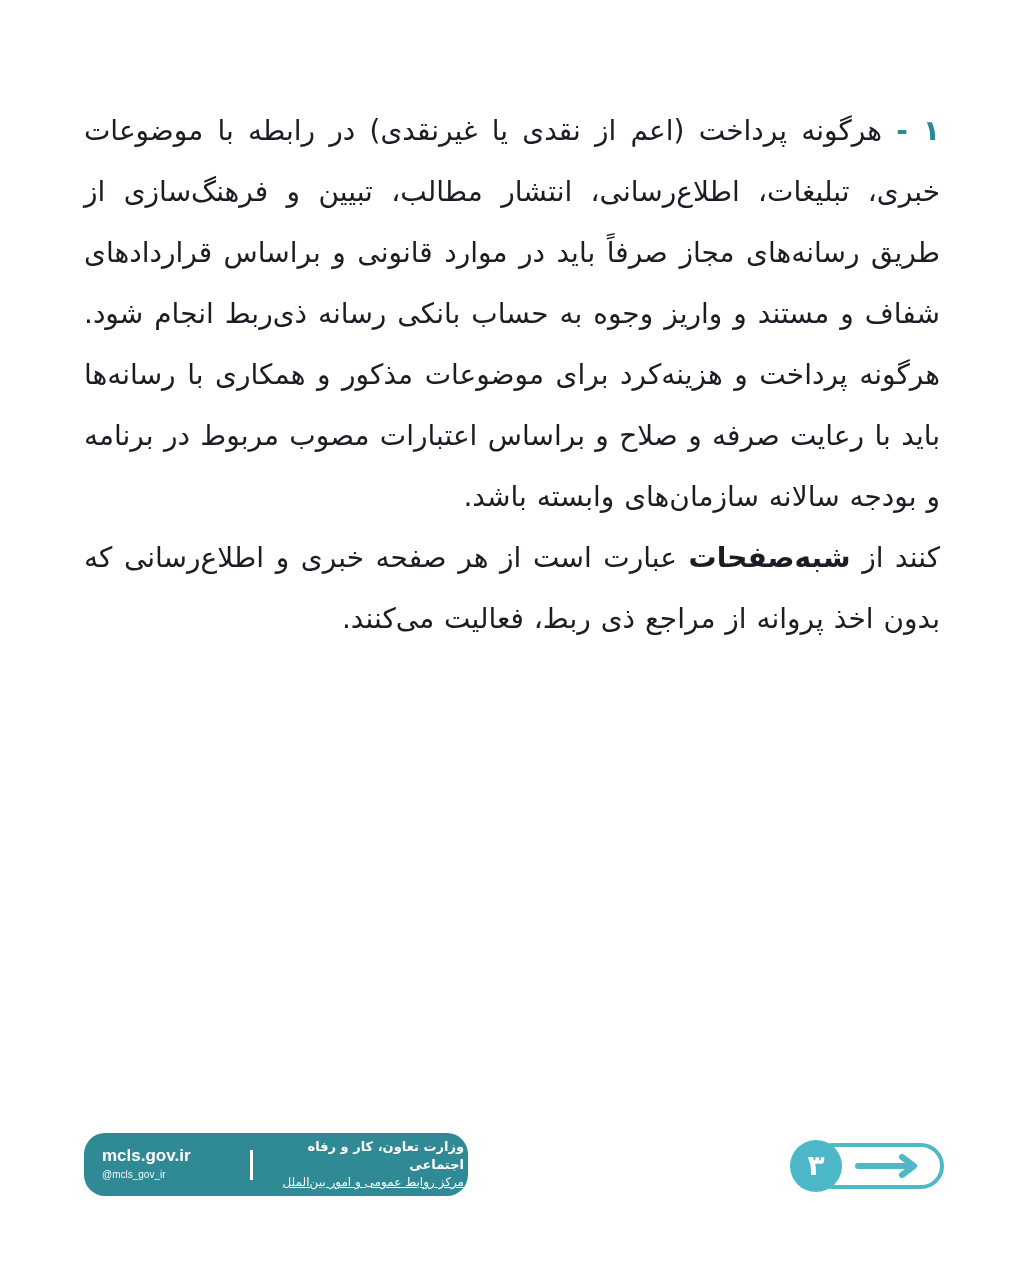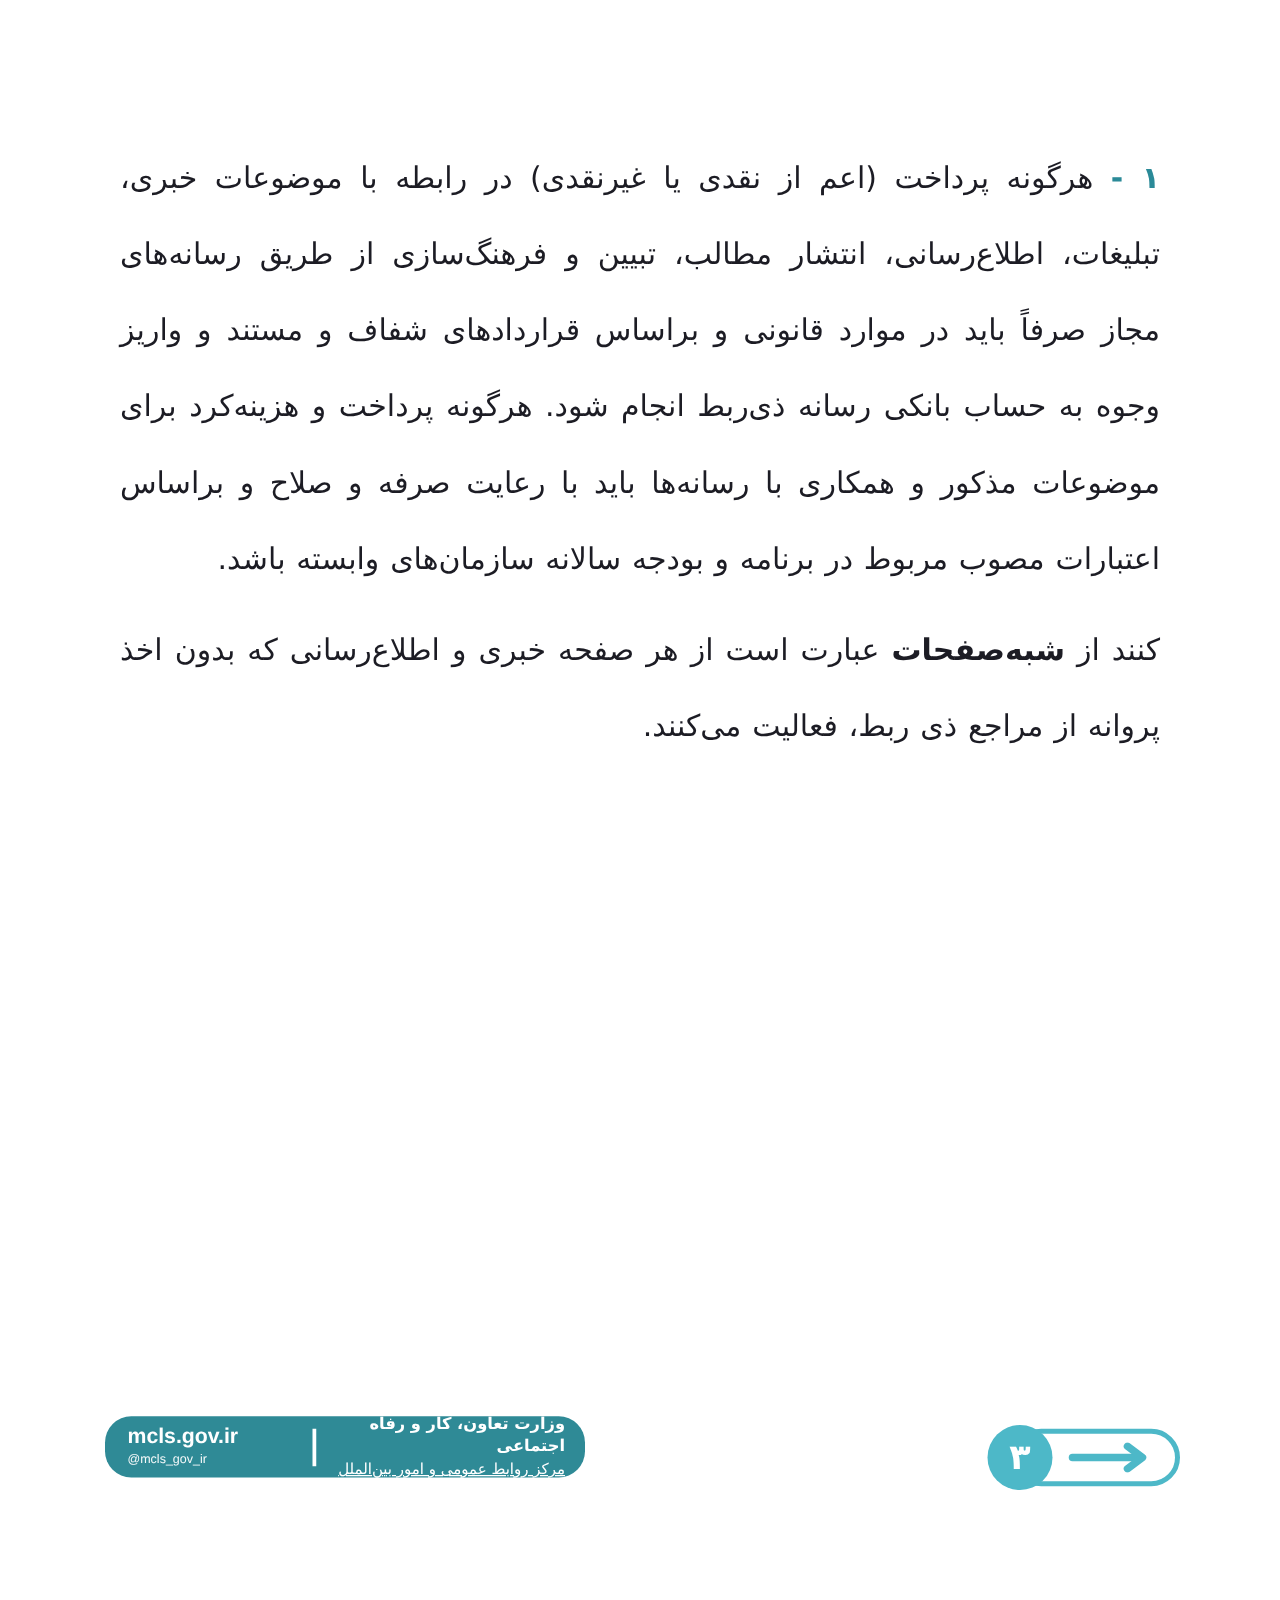--- a/index.html
+++ b/index.html
@@ -18,42 +18,42 @@
     .content {
       position: absolute;
       left: 84px;
       top: 100px;
       width: 856px;
       direction: rtl;
       text-align: justify;
       text-align-last: right;
     }
     .para {
-      font-size: 24px;
+      font-size: 28px;
       line-height: 61px;
-      margin: 12px;
+      margin: 0;
       word-spacing: 1px;
     }
     .para.gap {
       margin-top: 14px;
     }
     .num {
       color: #2b8a98;
       font-weight: bold;
     }
     .bold {
       font-weight: bold;
     }
     
     .footer-box {
       position: absolute;
       left: 84px;
       top: 1133px;
       width: 384px;
-      height: 49px;
+      height: 63px;
       background: #2f8a96;
       color: #ffffff;
       display: flex;
       align-items: center;
       direction: ltr;
       border-radius: 21px;
     }
     .footer-left {
       width: 140px;
       padding-left: 18px;
@@ -77,21 +77,21 @@
       width: 3px;
       height: 30px;
       background: #ffffff;
       margin-left: 8px;
       margin-right: 14px;
     }
     .footer-right {
       flex: 1;
       direction: rtl;
       text-align: right;
-      padding-right: 16px;
+      padding-right: 4px;
     }
     .ministry {
       font-size: 13px;
       font-weight: bold;
       line-height: 18px;
     }
     .dept {
       font-size: 12px;
       line-height: 17px;
       text-decoration: underline;

